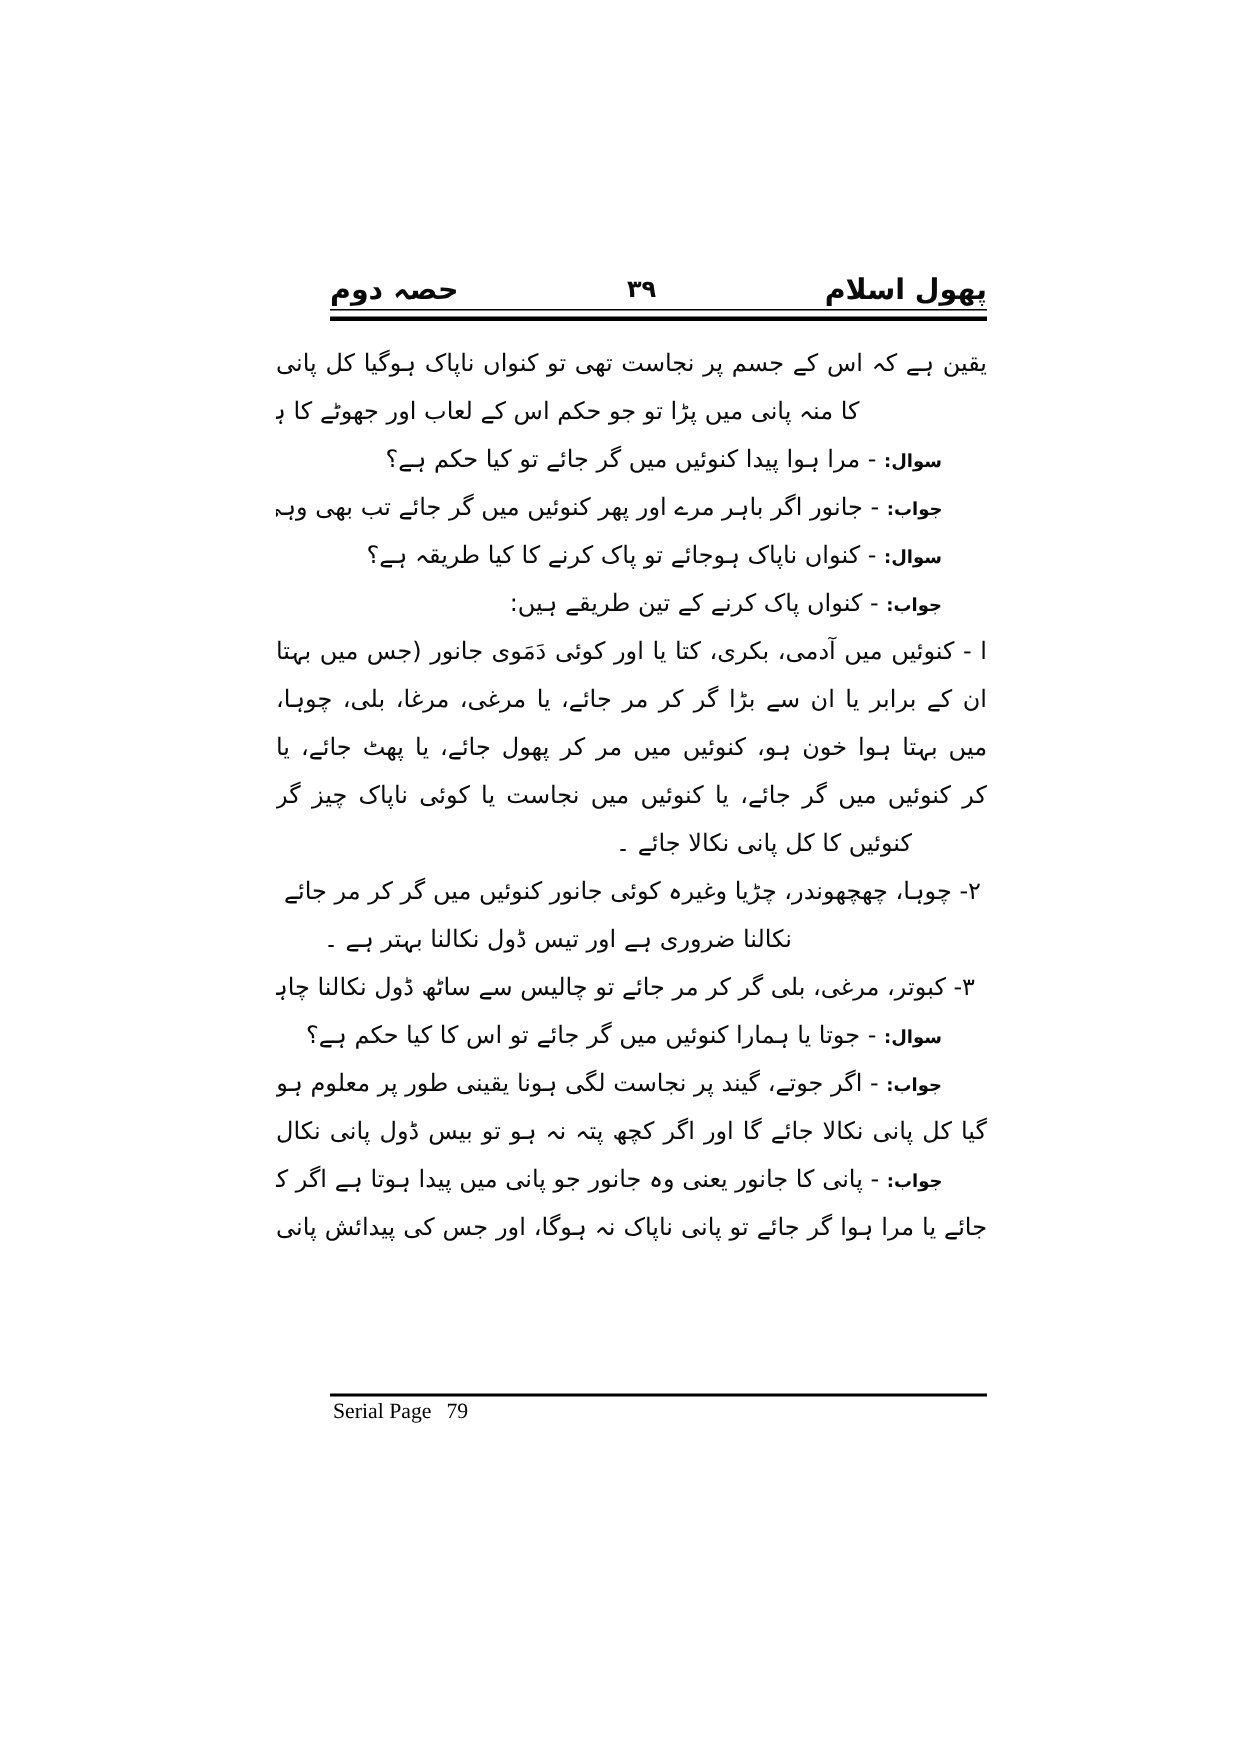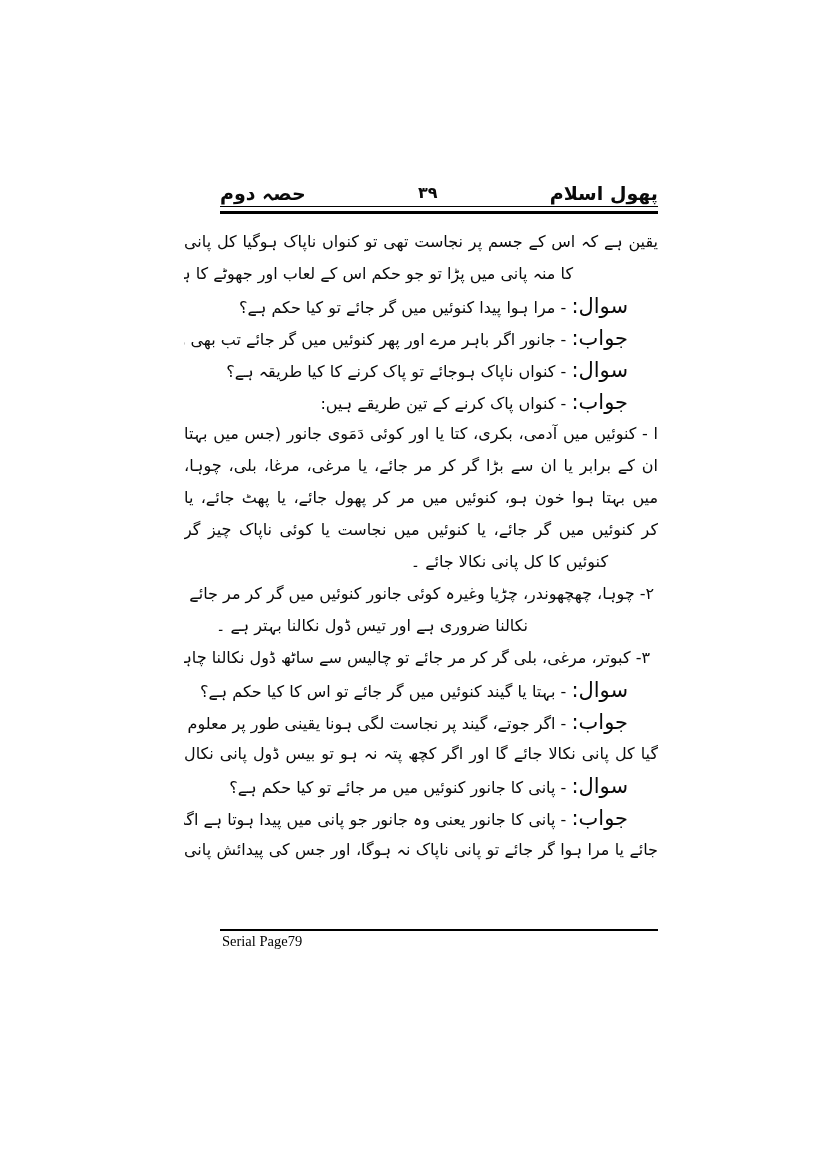--- a/index.html
+++ b/index.html
@@ -33,28 +33,28 @@
     font-size:16px;
     text-align:right;
     overflow:hidden;
     white-space:nowrap;
   }
   .bl.j{
     text-align:justify;
     text-align-last:justify;
     white-space:normal;
   }
-  .pre{font-weight:normal;font-size:21px;}
+  .pre{font-weight:bold;font-size:12px;}
   
   .serial{
     position:absolute;left:222px;top:933px;
     font-family:"Liberation Serif",serif;
     font-size:14.5px;color:#000;
   }
-  .serial .no{margin-left:0;}
+  .serial .no{margin-left:10px;}
 </style>
 </head>
 <body>
 
 <div class="page">
 
   <div class="hdr">
     <span>پھول اسلام</span>
     <span class="num">۳۹</span>
     <span>حصہ دوم</span>
@@ -70,24 +70,23 @@
     <div class="bl" style="padding-right:30px"><b class="pre">سوال:</b> <span>- کنواں ناپاک ہوجائے تو پاک کرنے کا کیا طریقہ ہے؟</span></div>
     <div class="bl" style="padding-right:30px"><b class="pre">جواب:</b> <span>- کنواں پاک کرنے کے تین طریقے ہیں:</span></div>
     <div class="bl j">ا - کنوئیں میں آدمی، بکری، کتا یا اور کوئی دَمَوی جانور (جس میں بہتا ہوا خون ہو)</div>
     <div class="bl j">ان کے برابر یا ان سے بڑا گر کر مر جائے، یا مرغی، مرغا، بلی، چوہا، چھپکلی یا کوئی اور جانور جس</div>
     <div class="bl j">میں بہتا ہوا خون ہو، کنوئیں میں مر کر پھول جائے، یا پھٹ جائے، یا چھپکلی، چوہے کی دم کٹ</div>
     <div class="bl j">کر کنوئیں میں گر جائے، یا کنوئیں میں نجاست یا کوئی ناپاک چیز گر جائے تو ان صورتوں میں</div>
     <div class="bl" style="padding-right:50px">کنوئیں کا کل پانی نکالا جائے ۔</div>
     <div class="bl" style="padding-right:4px">۲- چوہا، چھچھوندر، چڑیا وغیرہ کوئی جانور کنوئیں میں گر کر مر جائے تو بیس ڈول پانی</div>
     <div class="bl" style="padding-right:130px">نکالنا ضروری ہے اور تیس ڈول نکالنا بہتر ہے ۔</div>
     <div class="bl" style="padding-right:8px">۳- کبوتر، مرغی، بلی گر کر مر جائے تو چالیس سے ساٹھ ڈول نکالنا چاہیے ۔</div>
-    <div class="bl" style="padding-right:30px"><b class="pre">سوال:</b> <span>- بہتا یا گیند کنوئیں میں گر جائے تو اس کا کیا حکم ہے؟</span></div>
+    <div class="bl" style="padding-right:30px"><b class="pre">سوال:</b> <span>- جوتا یا ہمارا کنوئیں میں گر جائے تو اس کا کیا حکم ہے؟</span></div>
     <div class="bl" style="padding-right:30px"><b class="pre">جواب:</b> <span>- اگر جوتے، گیند پر نجاست لگی ہونا یقینی طور پر معلوم ہو تو کنواں ناپاک ہو</span></div>
     <div class="bl j">گیا کل پانی نکالا جائے گا اور اگر کچھ پتہ نہ ہو تو بیس ڈول پانی نکال دیا جائے کنواں پاک ہو</div>
-    <div class="bl" style="padding-right:30px"><b class="pre">سوال:</b> <span>- پانی کا جانور کنوئیں میں مر جائے تو کیا حکم ہے؟</span></div>
     <div class="bl" style="padding-right:30px"><b class="pre">جواب:</b> <span>- پانی کا جانور یعنی وہ جانور جو پانی میں پیدا ہوتا ہے اگر کنوئیں میں مر</span></div>
     <div class="bl j">جائے یا مرا ہوا گر جائے تو پانی ناپاک نہ ہوگا، اور جس کی پیدائش پانی کی نہ ہو مگر پانی میں رہتا</div>
   </div>
 
   <div class="rule foot"></div>
   <div class="serial">
     <span>Serial Page</span><span class="no">79</span>
   </div>
 
 </div>

